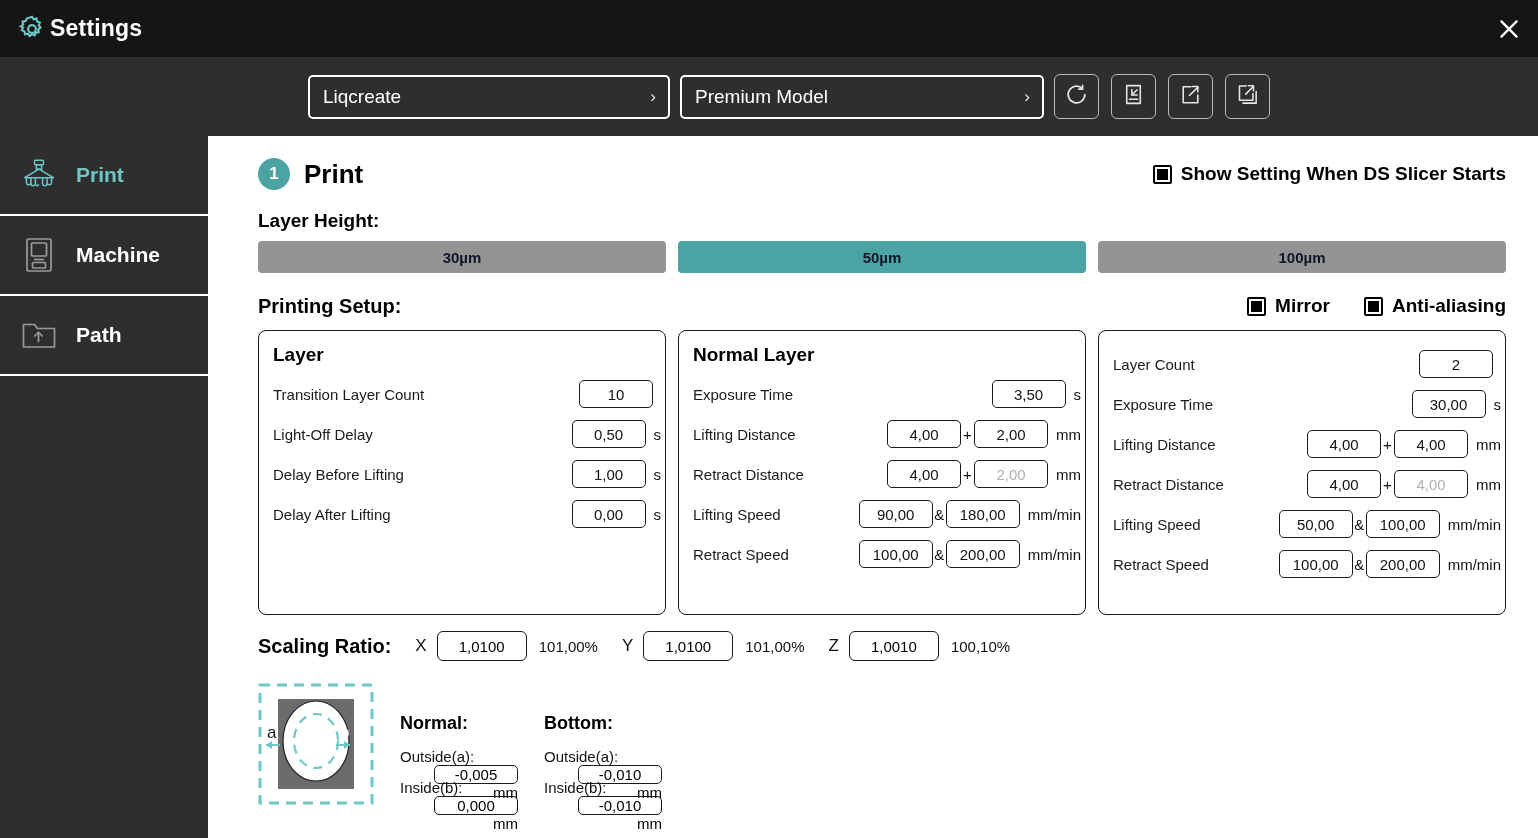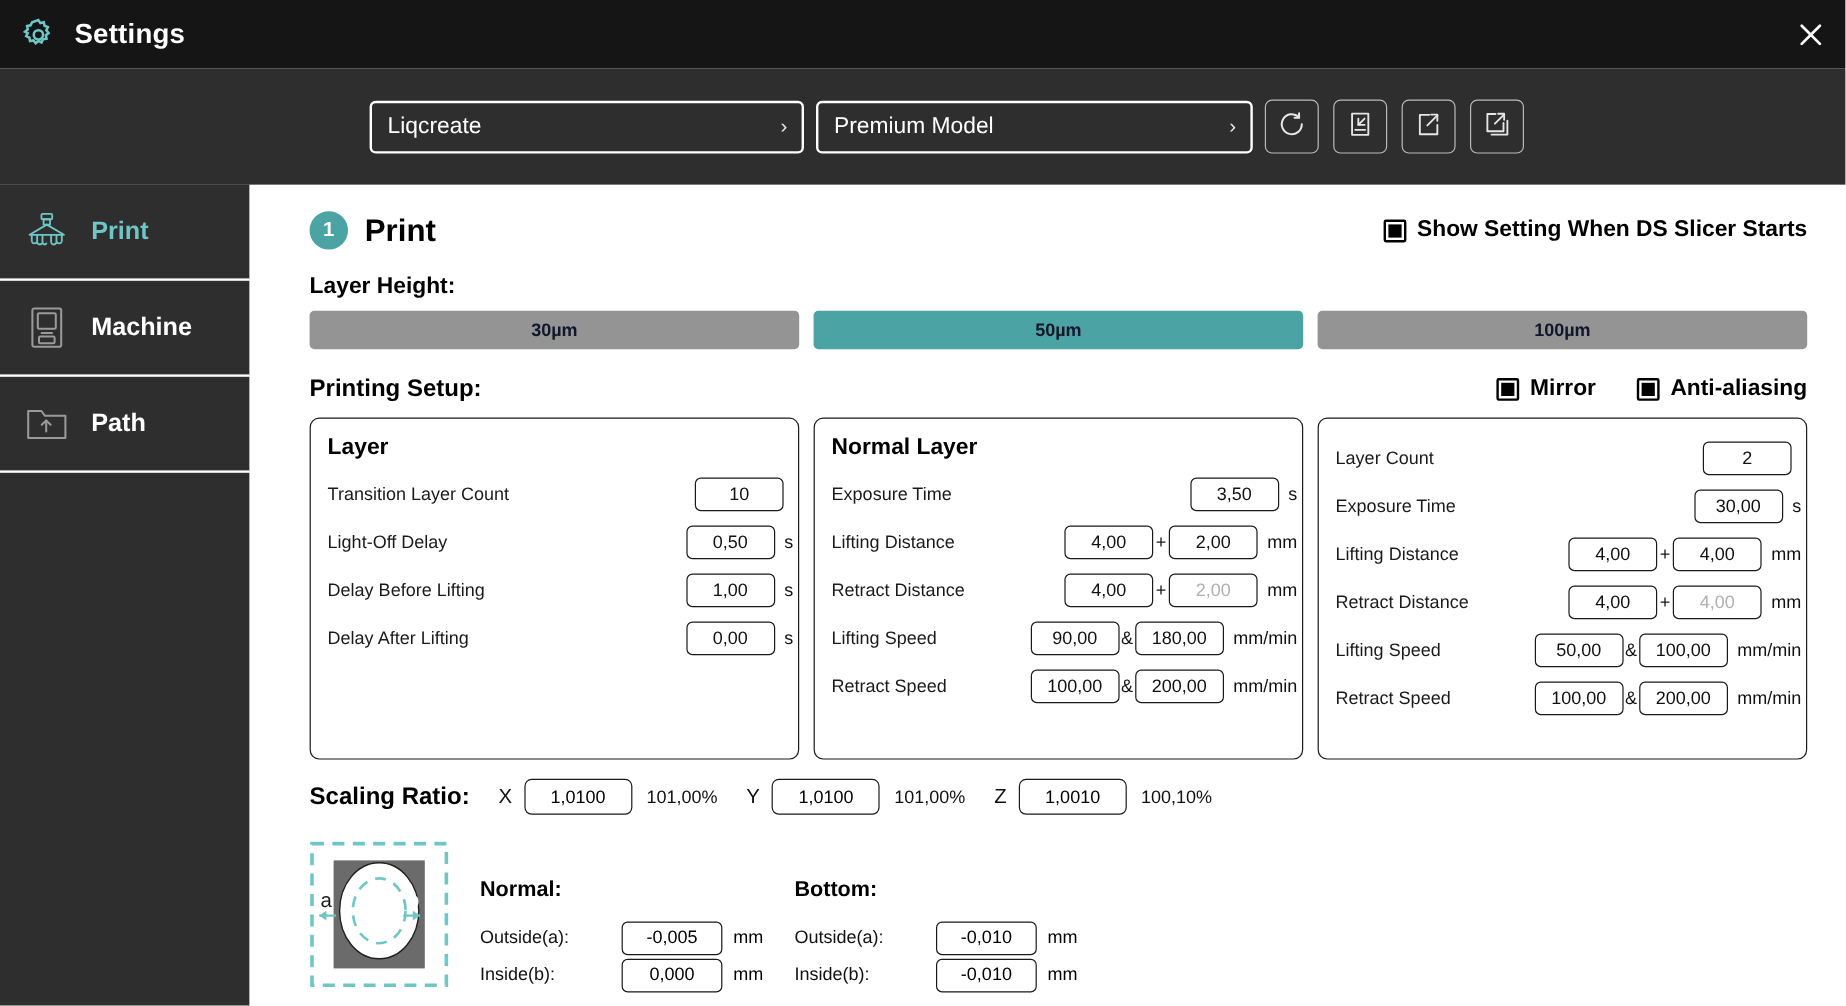--- a/index.html
+++ b/index.html
@@ -13,31 +13,31 @@
   
   .titlebar {
     height: 57px; background: #151515;
     display: flex; align-items: center;
     padding: 0 0 0 14px;
     position: relative;
   }
   .gear-wrap { width: 36px; height: 36px; display:flex; align-items:center; justify-content:center; }
   .app-title {
     color: #ffffff; font-size: 23px; font-weight: bold;
-    letter-spacing: .2px; margin-left: 12px;
+    letter-spacing: .2px; 
   }
   .close-btn {
     position: absolute; right: 10px; top: 10px;
     width: 38px; height: 38px; display:flex; align-items:center; justify-content:center;
     cursor: pointer;
   }
 
   
   .toolbar {
-    height: 97px; background: #2e2e2e;
+    height: 79px; background: #2e2e2e;
     display: flex; align-items: center;
     padding-left: 308px; gap: 10px;
   }
   .combo {
     height: 44px; border: 2px solid #ffffff; border-radius: 5px;
     background: transparent; color: #ffffff;
     display: flex; align-items: center; justify-content: space-between;
     padding: 0 12px 0 13px; font-size: 19px; cursor: pointer;
   }
   .combo.material { width: 362px; }
@@ -124,21 +124,21 @@
   .ax { font-size: 17px; color: #111; margin-left: 24px; margin-right: 10px; }
   .scal-fld { width: 90px; height: 30px; border: 1px solid #1a1a1a; border-radius: 6px;
               display:flex; align-items:center; justify-content:center; font-size: 15px; cursor: text; }
   .pct { font-size: 15px; color: #111; margin-left: 12px; }
 
   
   .comp { display: flex; margin-top: 22px; align-items: flex-start; gap: 26px; }
   .diagram { width: 116px; height: 122px; position: relative; flex: 0 0 auto; }
   .comp-col { padding-top: 30px; }
   .comp-col h4 { font-size: 18px; font-weight: bold; color: #000; margin-bottom: 14px; }
-  .comp-row { display: flex; align-items: center; height: 31px; }
+  .comp-row { display: flex; align-items: flex-end; height: 31px; flex-direction: column; }
   .comp-lbl { font-size: 15px; color: #111; width: 118px; }
   .comp-fld { width: 84px; height: 28px; border: 1px solid #1a1a1a; border-radius: 5px;
               display: flex; align-items: center; justify-content: center; font-size: 15px; cursor: text; }
   .comp-unit { font-size: 15px; margin-left: 9px; }
 </style>
 </head>
 <body>
 
 <div class="titlebar">
   <span class="gear-wrap">

